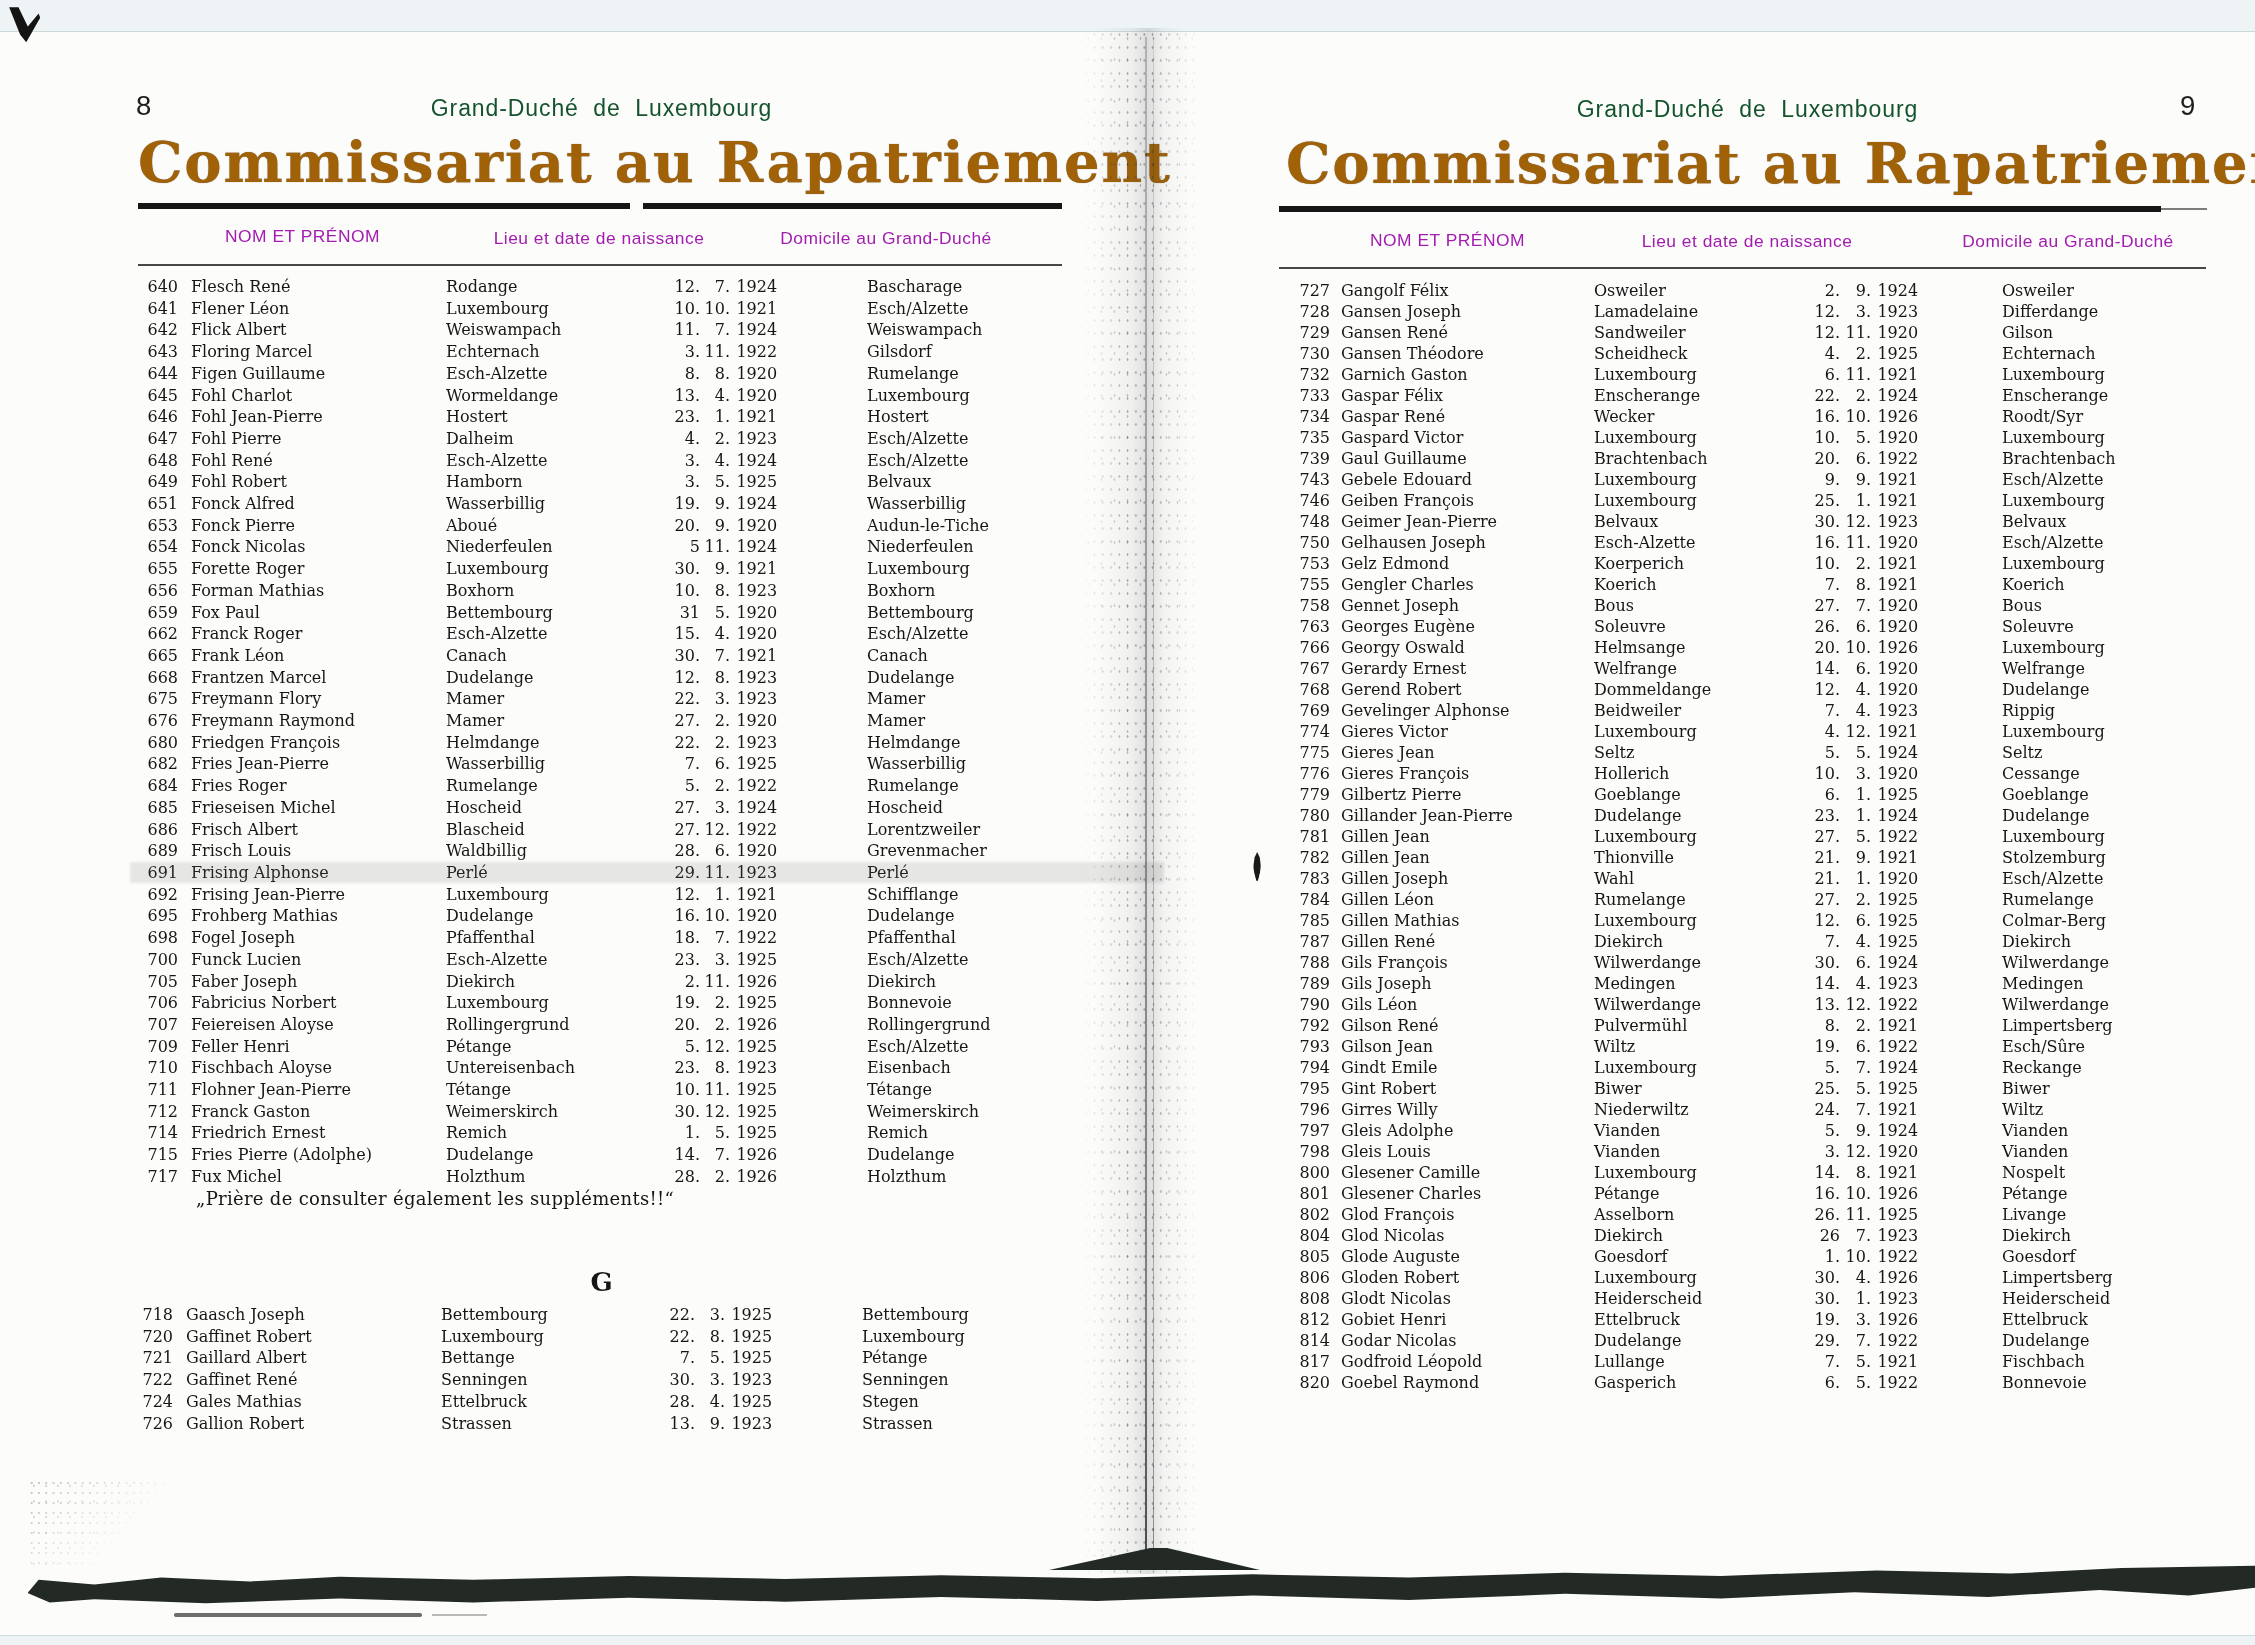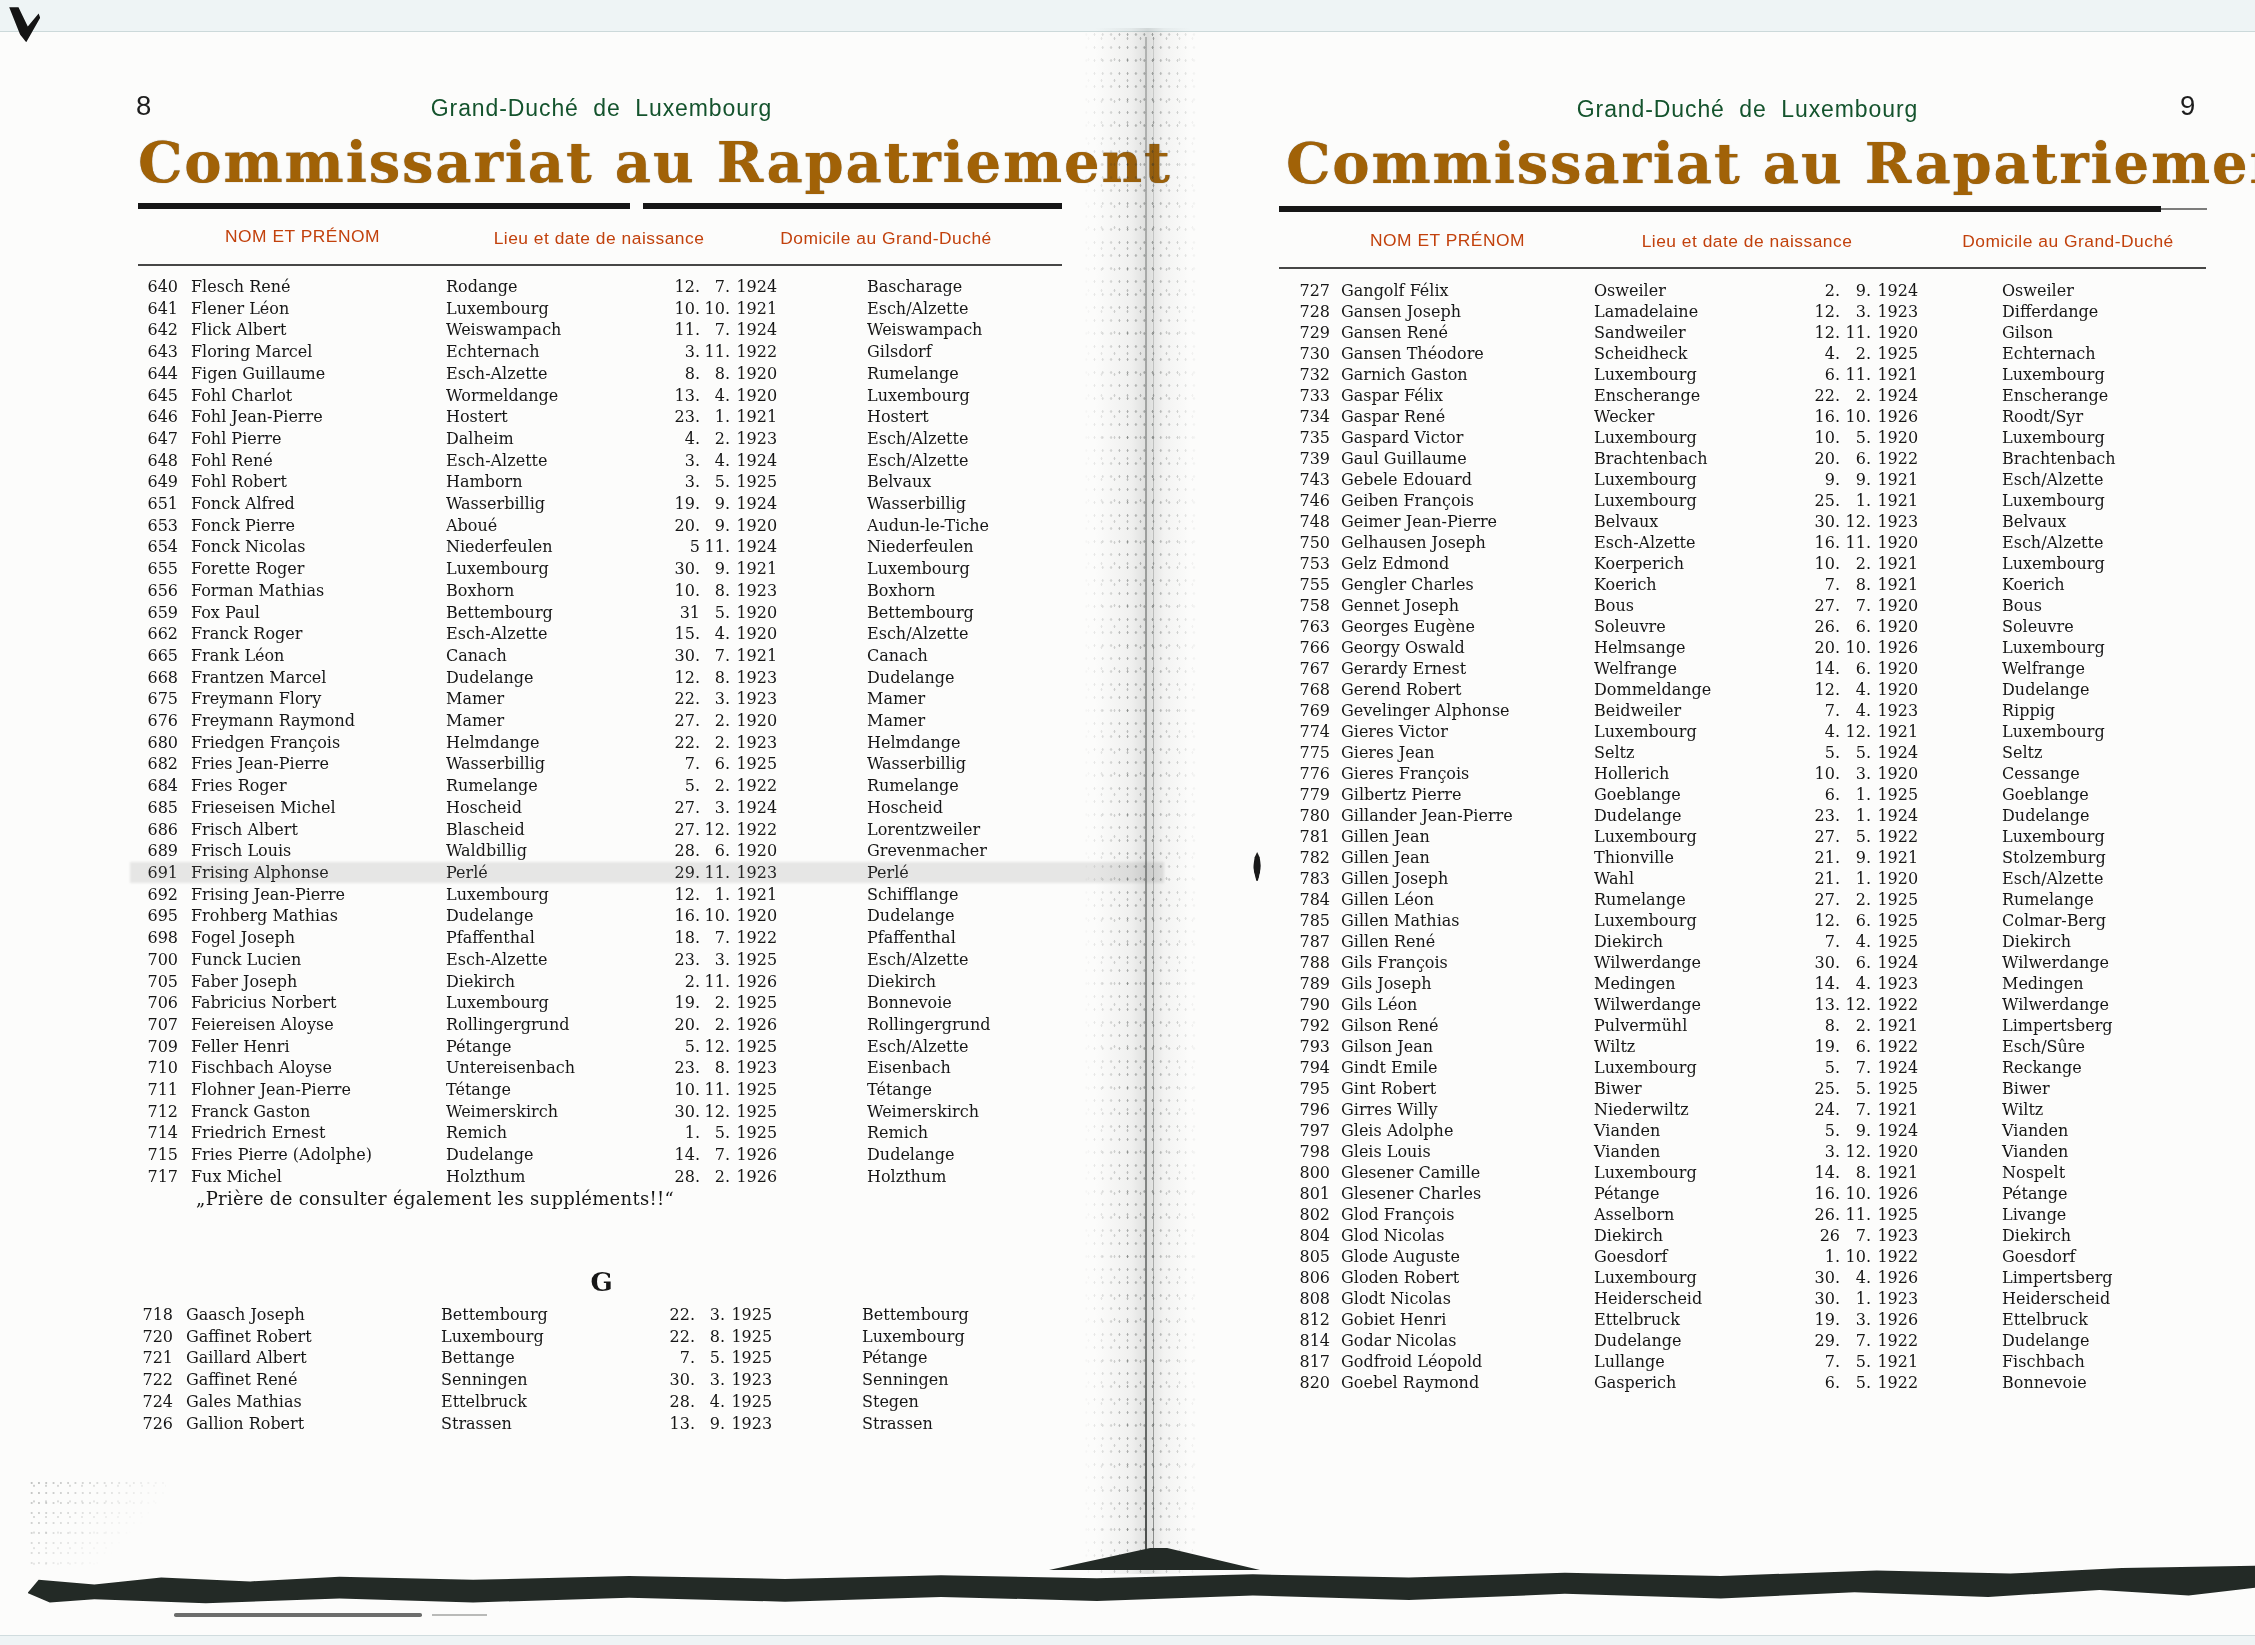--- a/index.html
+++ b/index.html
@@ -10,21 +10,21 @@
   #strip-bottom{top:1635px;height:11px;border-top:0.9px solid rgba(140,165,170,0.3);}
 
   .page-num{position:absolute;font-family:"Liberation Sans",sans-serif;font-size:27.5px;color:#1d1d1d;}
   .header-box{position:absolute;text-align:center;}
   .header-small{font-family:"Liberation Sans",sans-serif;font-size:23px;letter-spacing:0.9px;word-spacing:7.3px;color:#14532d;white-space:nowrap;}
   .doc-title{font-family:"DejaVu Serif",serif;font-weight:bold;font-size:56px;letter-spacing:1.8px;color:#a16207;white-space:nowrap;
              text-shadow:0 0 0.9px rgba(0,0,0,0.55);margin-top:7.3px;}
   .rule-thick{position:absolute;height:5.5px;background:#161616;}
   .rule-thick-echo{position:absolute;height:1.8px;background:rgba(20,20,20,0.55);}
   .rule-thin{position:absolute;height:1.8px;background:rgba(25,25,25,0.8);}
-  .col-head{position:absolute;font-family:"Liberation Sans",sans-serif;font-size:17.4px;letter-spacing:0.5px;color:#c2410c;white-space:nowrap;}
+  .col-head{position:absolute;font-family:"Liberation Sans",sans-serif;font-size:17.4px;letter-spacing:0.5px;color:#a21caf;white-space:nowrap;}
   .centered{transform:translateX(-50%);}
 
   .reg-table{position:absolute;}
   .reg-row{display:grid;align-items:baseline;position:relative;}
   .left-grid{grid-template-columns:35px 13px 255px 202px 52px 30px 53px 84px auto;line-height:21.7px;}
   .right-grid{grid-template-columns:44px 11px 253px 202px 44px 31px 53px 78px auto;line-height:21px;}
   .reg-row span{font-size:16px;white-space:nowrap;}
   .c-num{text-align:right;}
   .c-day{text-align:right;}
   .c-mon{text-align:right;}

